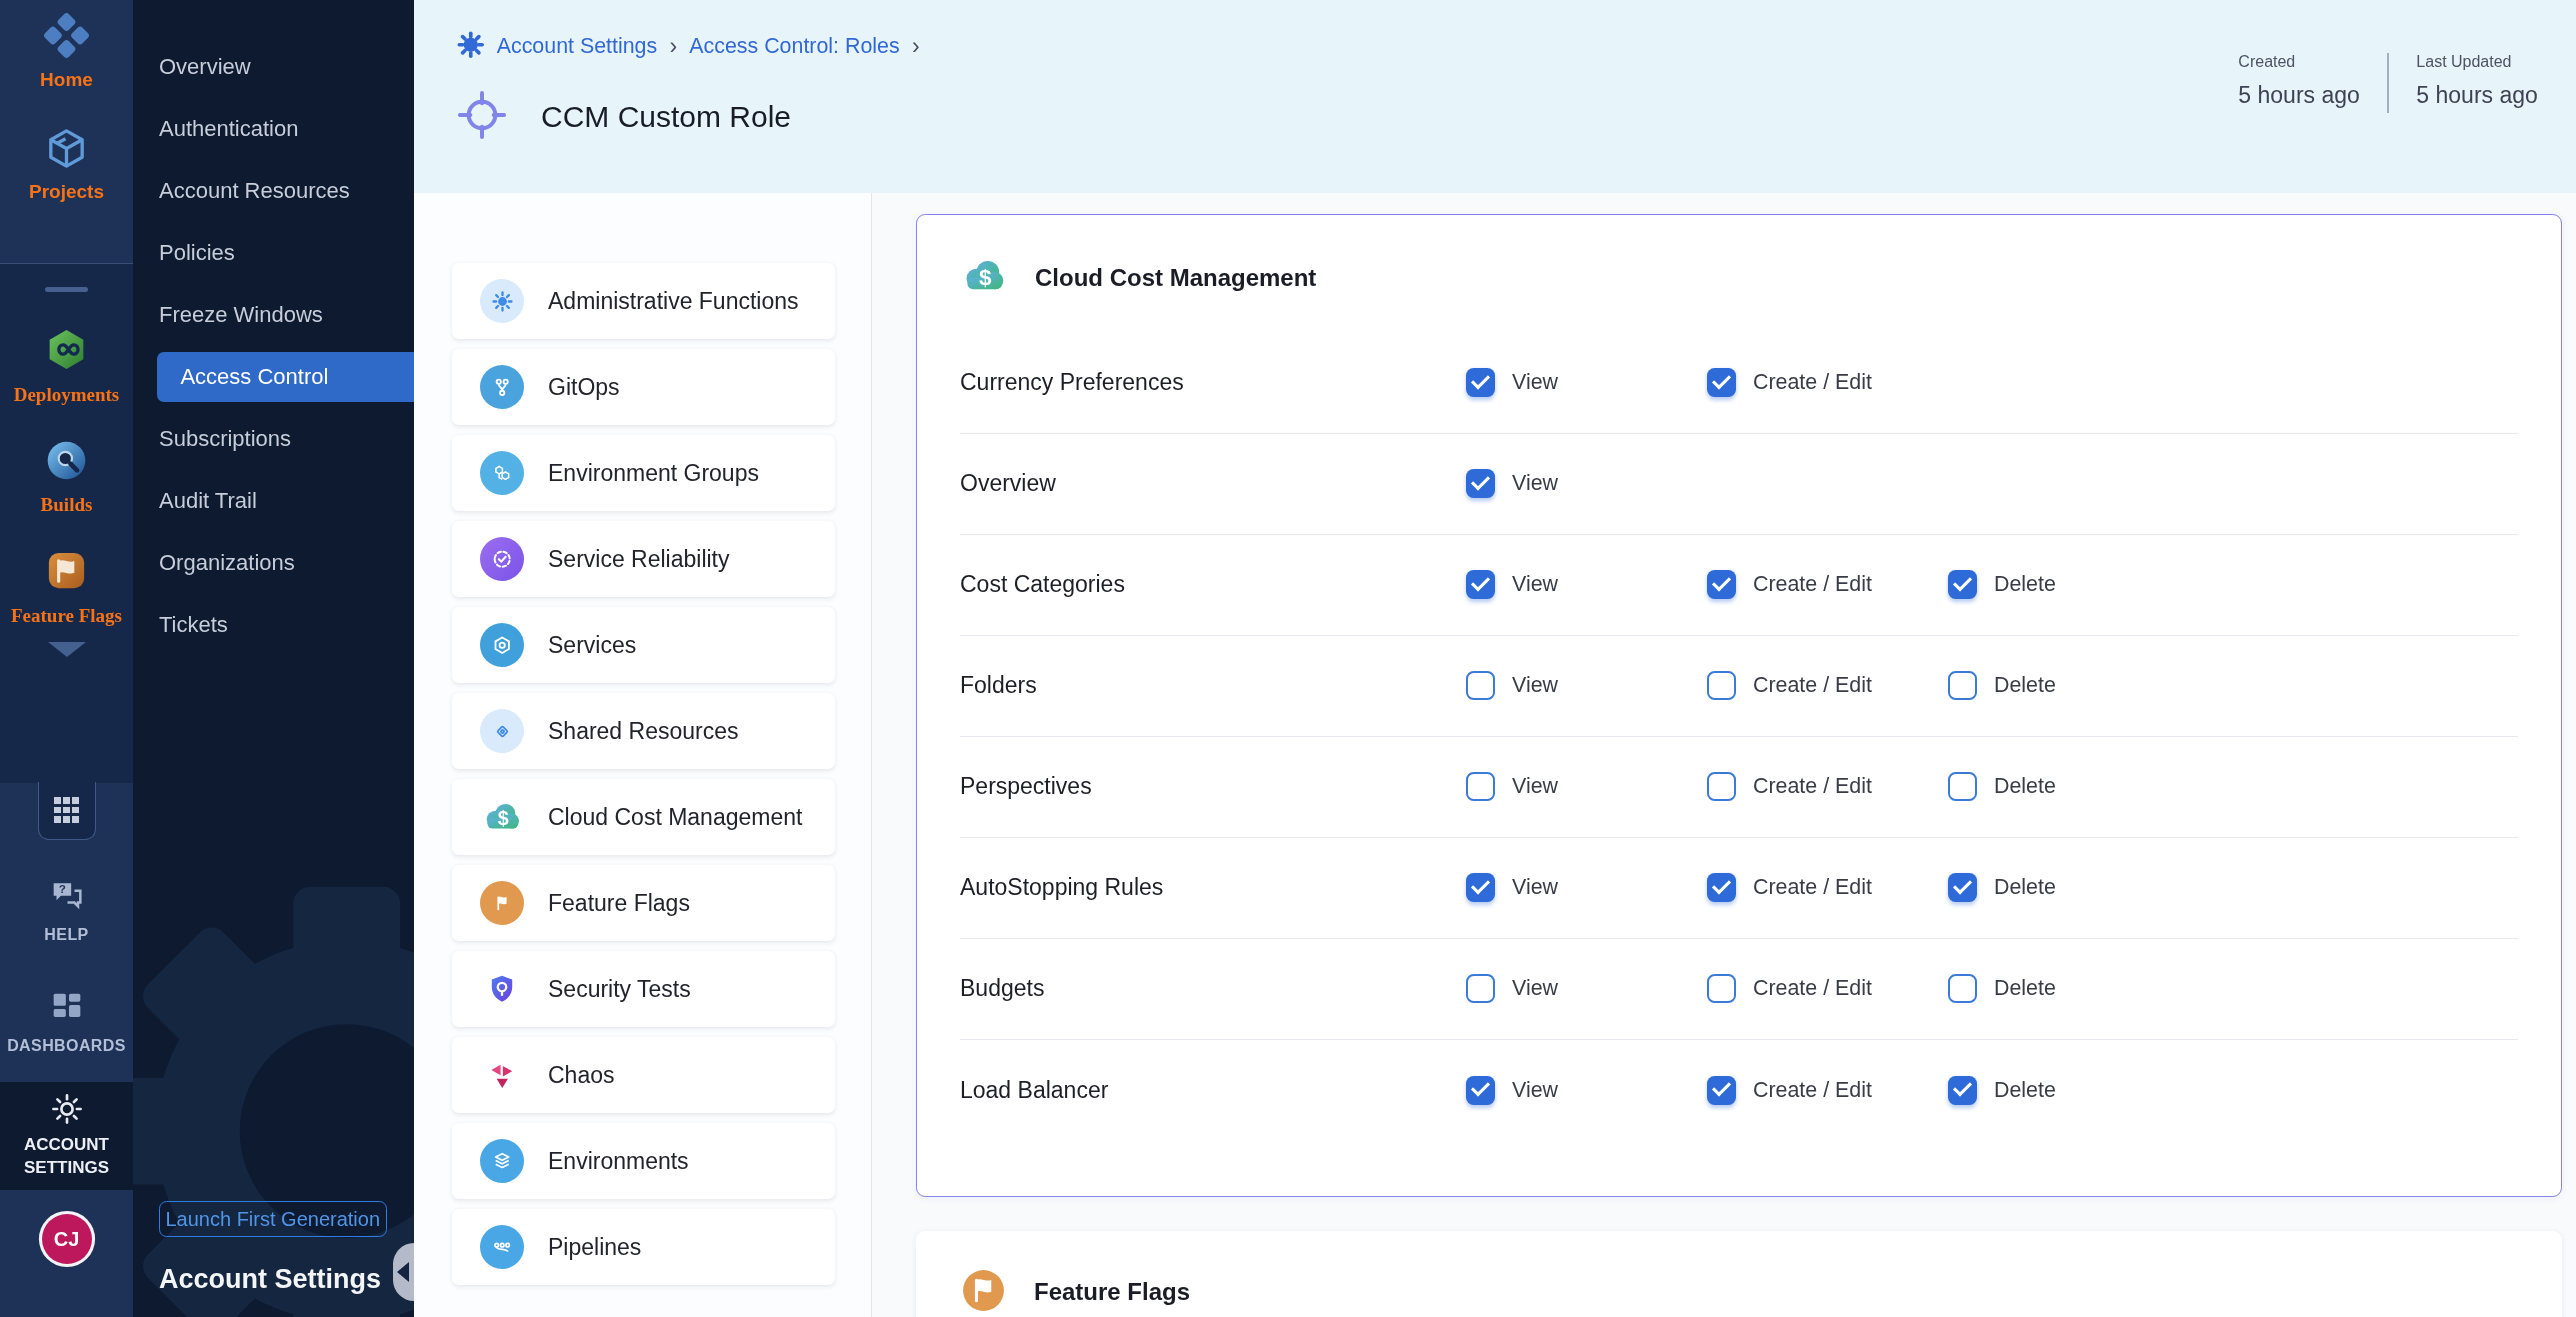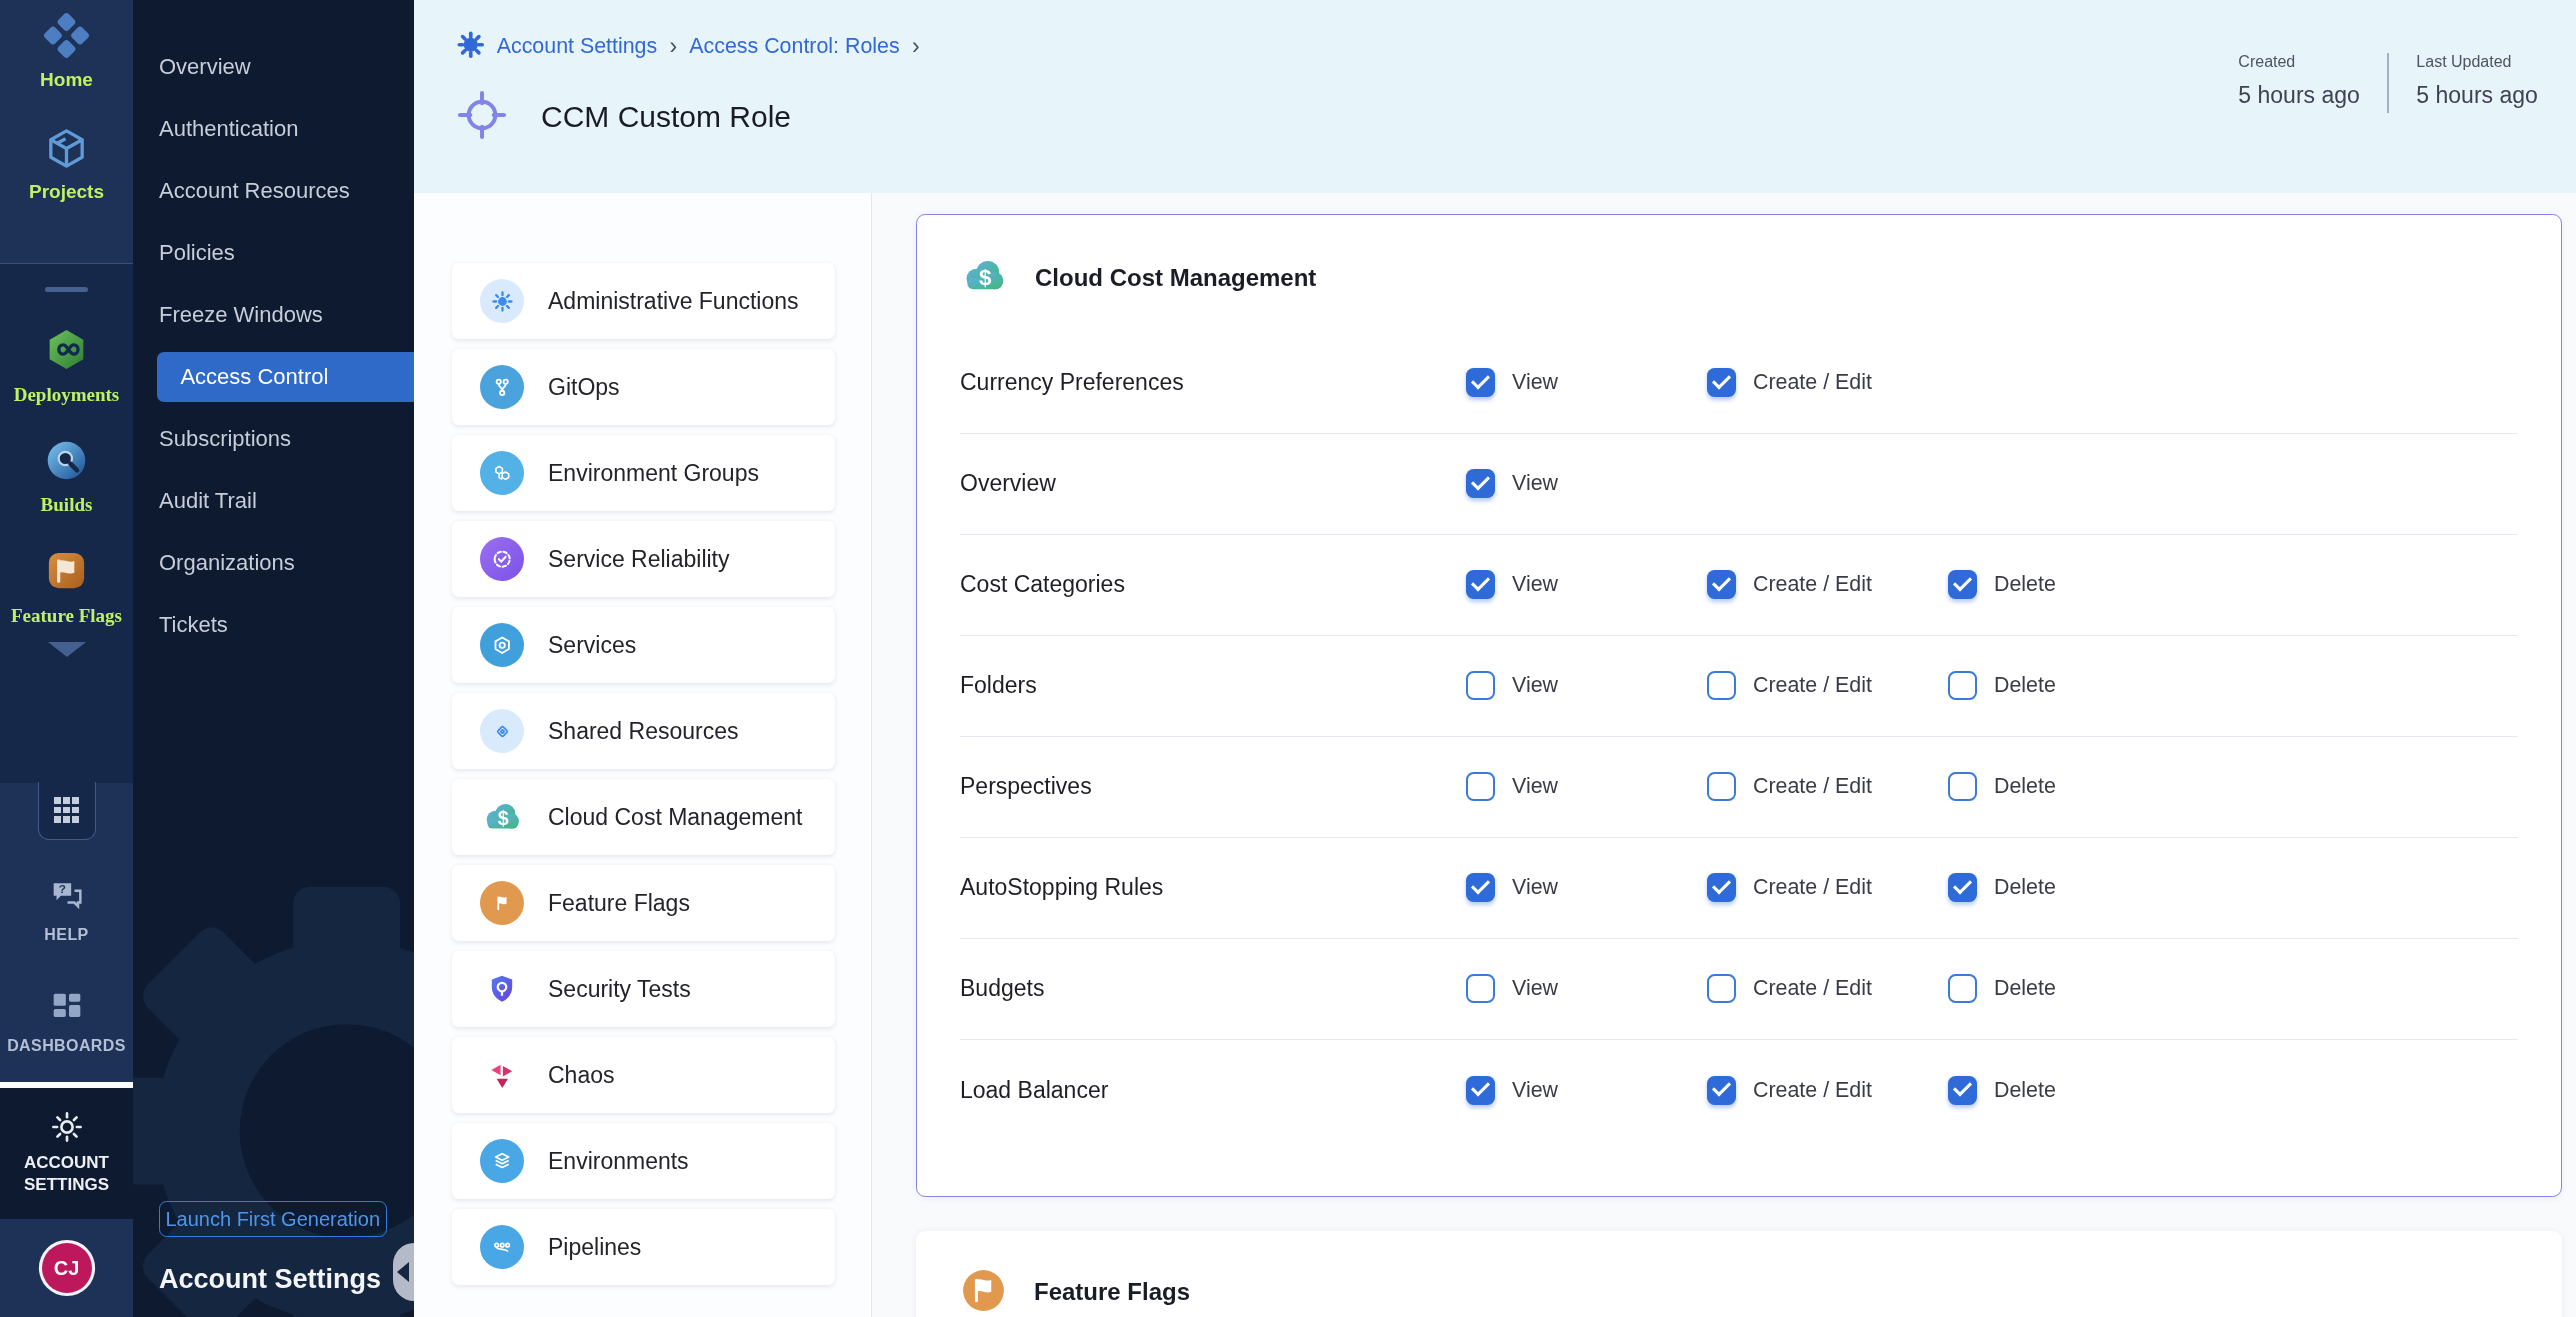--- a/index.html
+++ b/index.html
@@ -5,24 +5,24 @@
   * { margin:0; padding:0; box-sizing:border-box; }
   html,body { width:2576px; height:1318px; }
   body { font-family:"Liberation Sans", sans-serif; background:#fafbfd; overflow:hidden; }
   .screen { position:relative; width:2576px; height:1318px; overflow:hidden; }
 
   
   .rail { position:absolute; left:0; top:0; width:133px; height:1318px; z-index:30; display:flex; flex-direction:column; }
   .rail-top { height:264px; background:#1e3156; border-bottom:1.5px solid #3a4f78; }
   .rail-modules { height:519px; background:#152849;font-family:Liberation Serif, serif; }
   .rail-lower { height:299px; background:#1e3156; position:relative; }
-  .rail-account { height:131px; background:#0d1a30;margin-top:6px; }
+  .rail-account { height:108px; background:#0d1a30; }
   .rail-avatar { flex:1; background:#1e3156; display:flex; justify-content:center; }
   .rail-item { display:flex; flex-direction:column; align-items:center; cursor:pointer; }
-  .rail-item .mod-label { color:#bef264; font-size:19px; font-weight:700; margin-top:7.6px; text-align:center; line-height:1.1; }
+  .rail-item .mod-label { color:#f97316; font-size:19px; font-weight:700; margin-top:7.6px; text-align:center; line-height:1.1; }
   .rail-item .util-label { color:#b3bfd6; font-size:16px; font-weight:700; margin-top:7.6px; letter-spacing:0.4px; }
   .drag-handle { width:43px; height:5.3px; border-radius:3.1px; background:#46608f; margin:23px auto 34px; }
   .chevron-down { width:0; height:0; border-left:19px solid transparent; border-right:19px solid transparent; border-top:15.3px solid #44608f; margin:15.3px auto 0; cursor:pointer; }
   .grid-tab { position:absolute; top:-1.5px; left:50%; transform:translateX(-50%); width:58px; height:58px; background:#152849; border:1.5px solid #3f5a88; border-top:none; border-radius:0 0 10.7px 10.7px; display:flex; align-items:center; justify-content:center; cursor:pointer; }
   .grid-9 { display:grid; grid-template-columns:repeat(3,6.9px); grid-gap:2.3px; }
   .grid-9 span { width:6.9px; height:6.9px; background:#c6cede; }
   .acct-wrap { height:100%; display:flex; flex-direction:column; align-items:center; justify-content:center; cursor:pointer; }
   .acct-label { color:#eef0f5; font-size:17px; font-weight:700; text-align:center; line-height:1.3; margin-top:6.1px; }
   .avatar { width:50px; height:50px; margin-top:24.4px; border-radius:50%; background:#be185d; box-shadow:0 0 0 3.1px #f2f4f8; color:#fff; font-size:20px; font-weight:700; display:flex; align-items:center; justify-content:center; cursor:pointer; }
 

